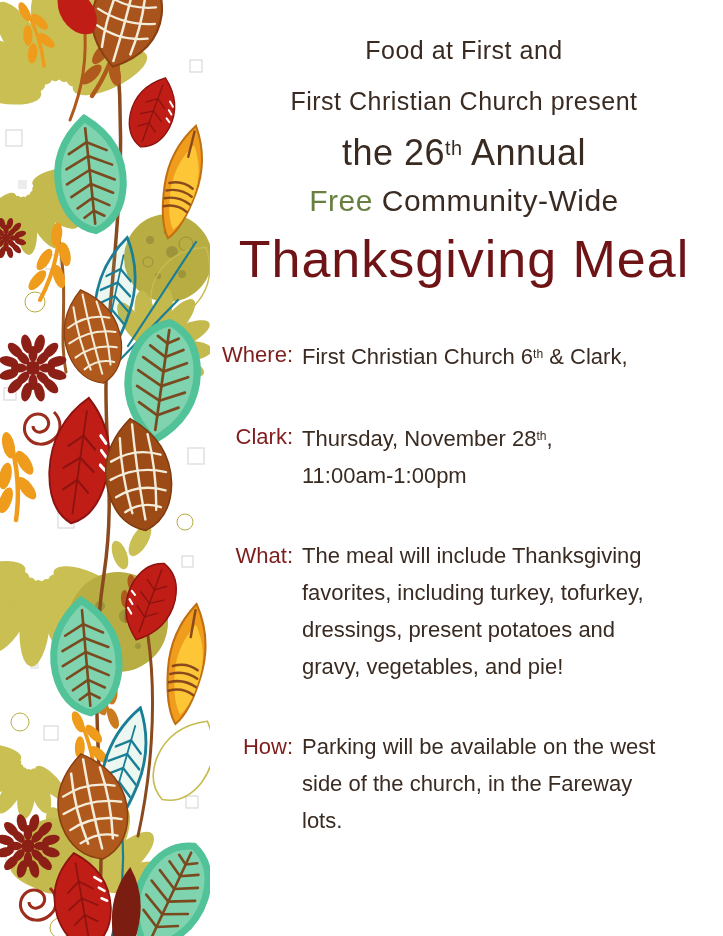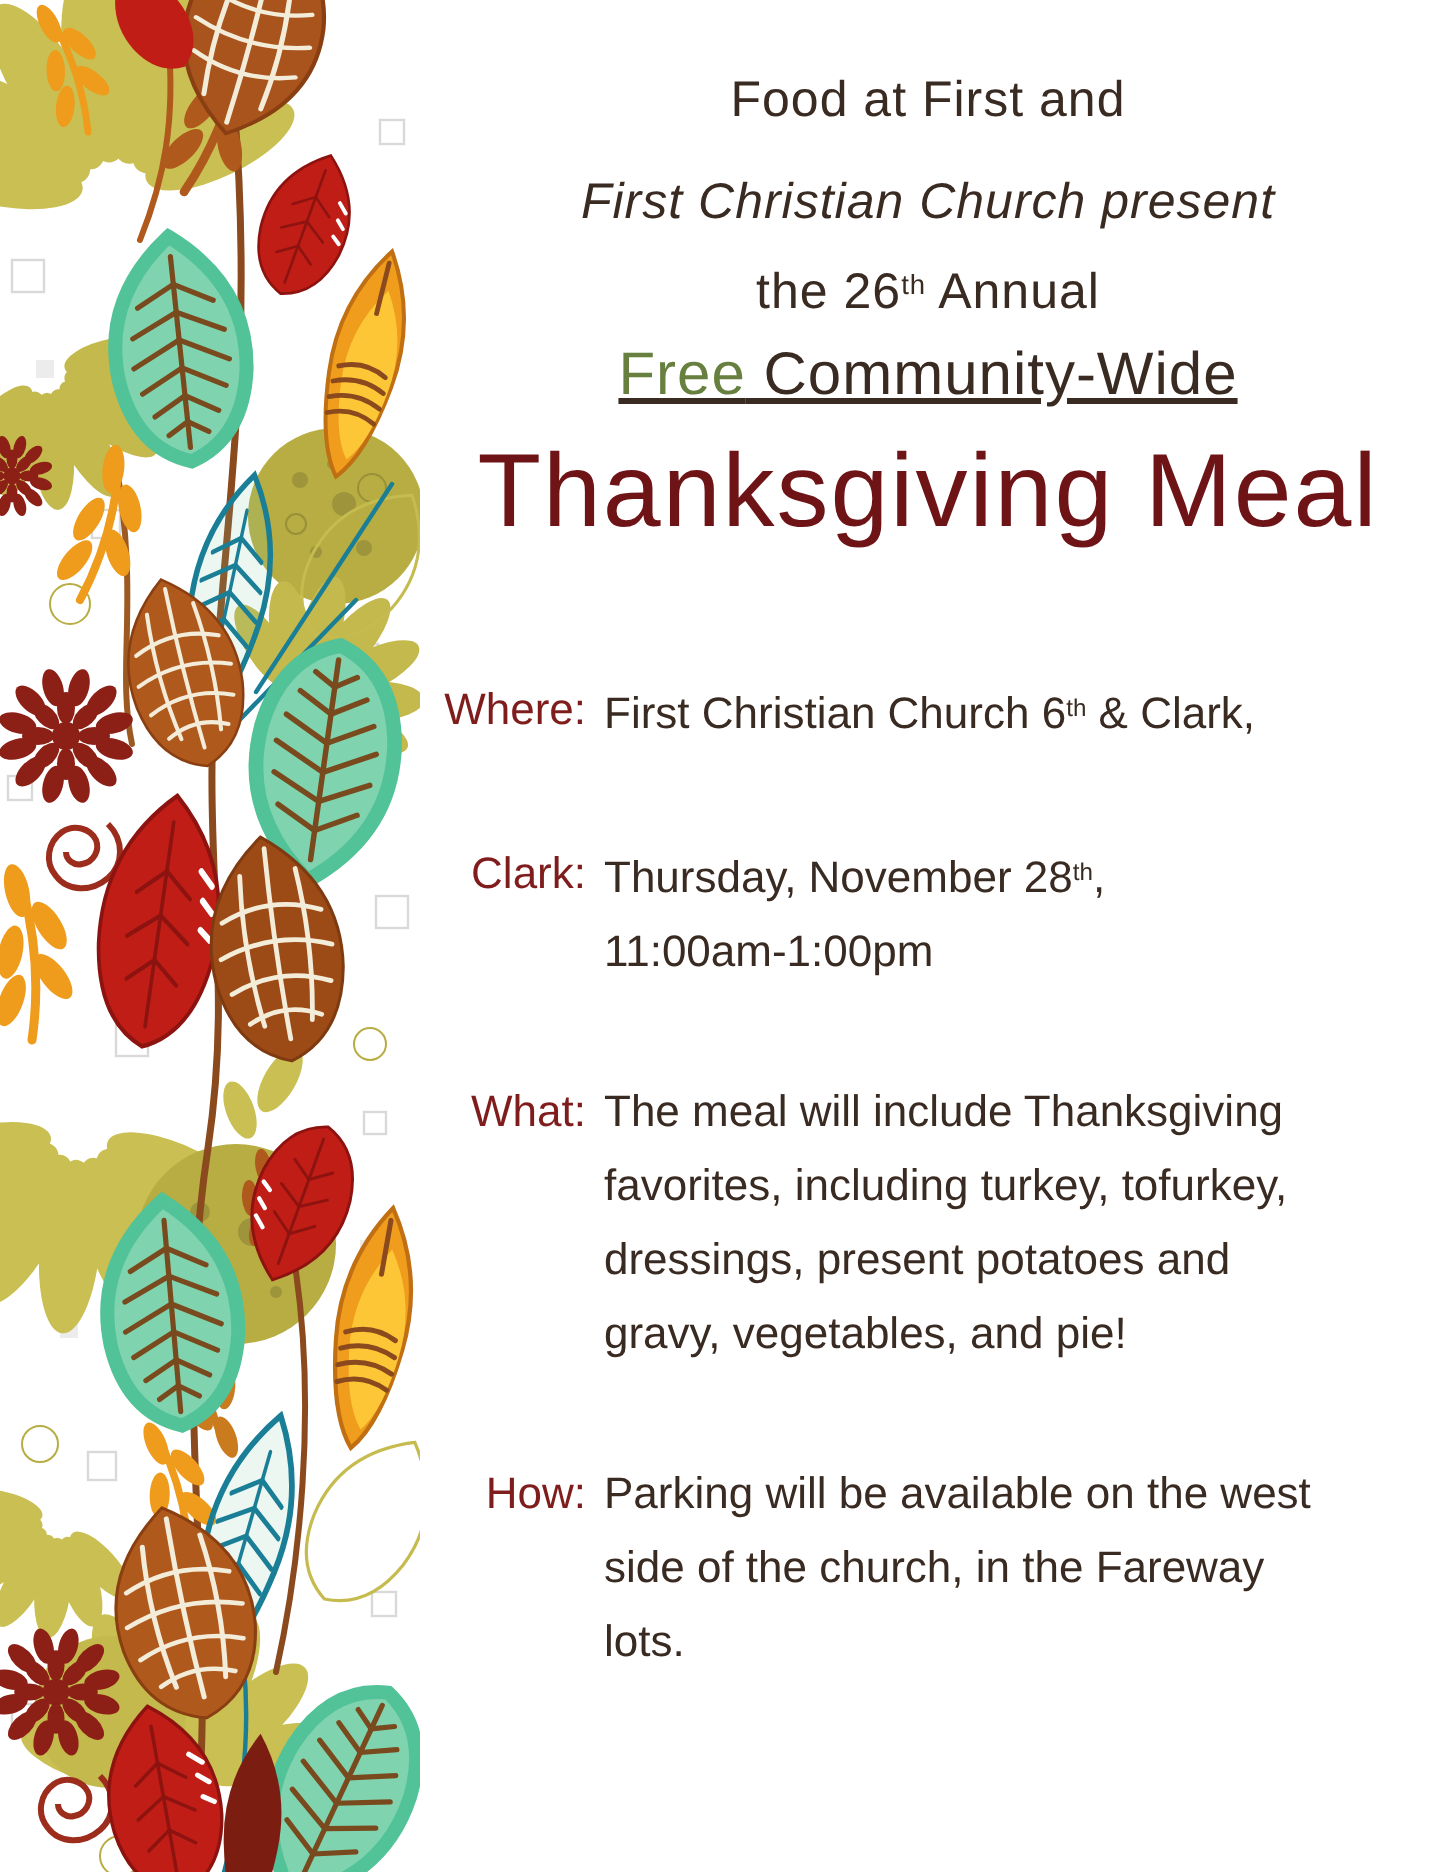--- a/index.html
+++ b/index.html
@@ -9,23 +9,23 @@
     background:#ffffff;
     overflow:hidden;
     font-family:"Liberation Sans","DejaVu Sans",sans-serif;
   }
   .border-art{position:absolute;left:0;top:0;}
   .content{
     position:absolute;left:205px;top:0;width:518px;height:936px;
   }
   .header{text-align:center;padding-top:36px;color:#3a2b22;}
   .h-line1{font-size:25px;margin-bottom:22px;letter-spacing:.5px;}
-  .h-line2{font-size:25px;margin-bottom:16px;letter-spacing:.5px;font-style:italic;}
-  .h-line3{font-size:25px;margin-bottom:10px;letter-spacing:.5px;}
-  .h-line4{font-size:30px;margin-bottom:13px;letter-spacing:.5px;text-decoration:underline;}
+  .h-line2{font-size:25px;margin-bottom:16px;letter-spacing:.5px;}
+  .h-line3{font-size:36px;margin-bottom:10px;letter-spacing:.5px;}
+  .h-line4{font-size:30px;margin-bottom:13px;letter-spacing:.5px;}
   .free{color:#68803f;}
   .title{
     font-size:52px;color:#6e1316;letter-spacing:1px;line-height:1.1;
   }
   sup{font-size:.55em;vertical-align:.5em;}
   .sections{position:absolute;top:336px;left:0;right:6px;}
   .section{display:flex;margin-bottom:43px;font-size:22px;line-height:37px;color:#3a2b22;}
   .section .label{width:88px;flex-shrink:0;text-align:right;color:#7f1d1d;}
   .section .sbody{margin-left:9px;}
 </style>

